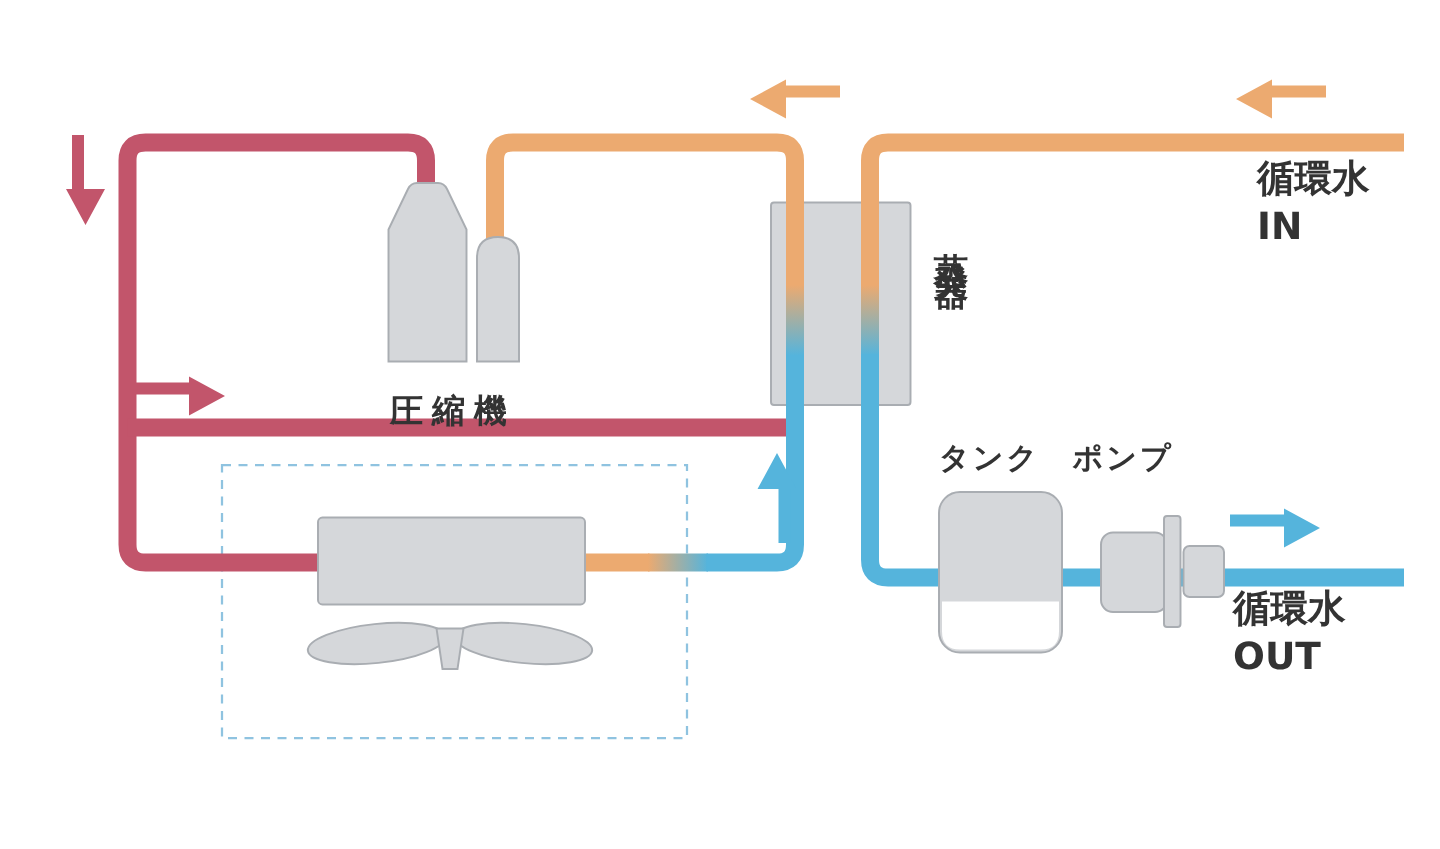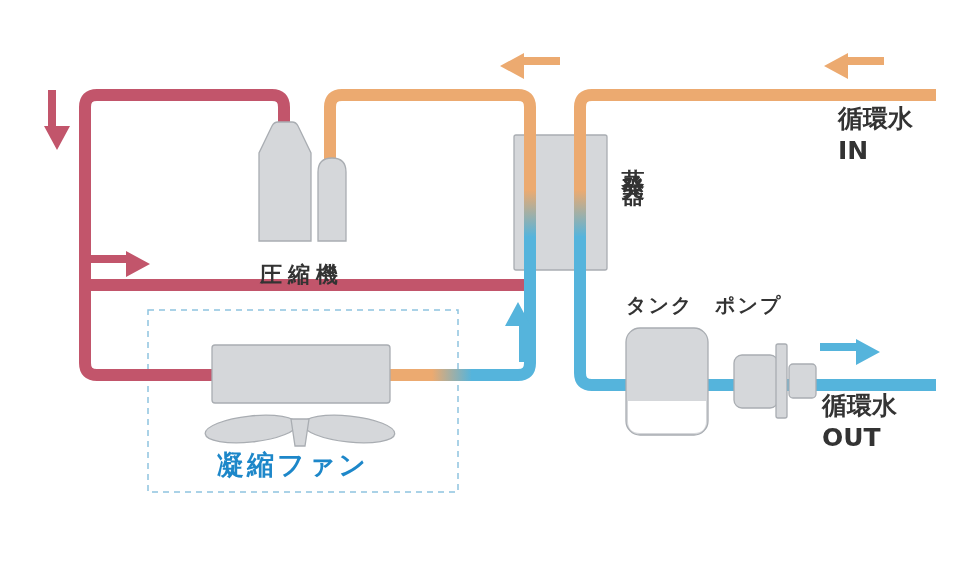--- a/index.html
+++ b/index.html
@@ -79,21 +79,20 @@
 
     <path class="arrow-hot" transform="translate(57 150) rotate(-90)" d="M0 0 L24 -13 L24 -9 L60 -9 L60 -1 L24 -1 L24 13 Z"></path>
     <path class="arrow-hot" transform="translate(150 264) scale(-1 1)" d="M0 0 L24 -13 L24 -9 L60 -9 L60 -1 L24 -1 L24 13 Z"></path>
     <path class="arrow-warm" transform="translate(500 66)" d="M0 0 L24 -13 L24 -9 L60 -9 L60 -1 L24 -1 L24 13 Z"></path>
     <path class="arrow-warm" transform="translate(824 66)" d="M0 0 L24 -13 L24 -9 L60 -9 L60 -1 L24 -1 L24 13 Z"></path>
     <path class="arrow-cold" transform="translate(518 302) rotate(90)" d="M0 0 L24 -13 L24 -9 L60 -9 L60 -1 L24 -1 L24 13 Z"></path>
     <path class="arrow-cold" transform="translate(880 352) scale(-1 1)" d="M0 0 L24 -13 L24 -9 L60 -9 L60 -1 L24 -1 L24 13 Z"></path>
   </svg>
 
   <div class="label" style="left:260px; top:229px; font-size:22px; letter-spacing:6px;margin-top:32px;">圧縮機</div>
-  <div class="label label-fan" style="left:217px; top:448px; font-size:27px; letter-spacing:3px;">凝縮ファン</div>
   <div class="label label-vertical" style="left:618px; top:150px; font-size:23px; letter-spacing:8px;">蒸発器</div>
   <div class="label" style="left:626px; top:293px; font-size:20px; letter-spacing:2px;text-align:right;">タンク</div>
   <div class="label" style="left:715px; top:293px; font-size:20px; letter-spacing:2px;">ポンプ</div>
   <div class="label" style="left:838px; top:103px; font-size:25px;">循環水
 IN</div>
   <div class="label" style="left:822px; top:390px; font-size:25px;">循環水
 OUT</div>
 </div>
 
 </body></html>

